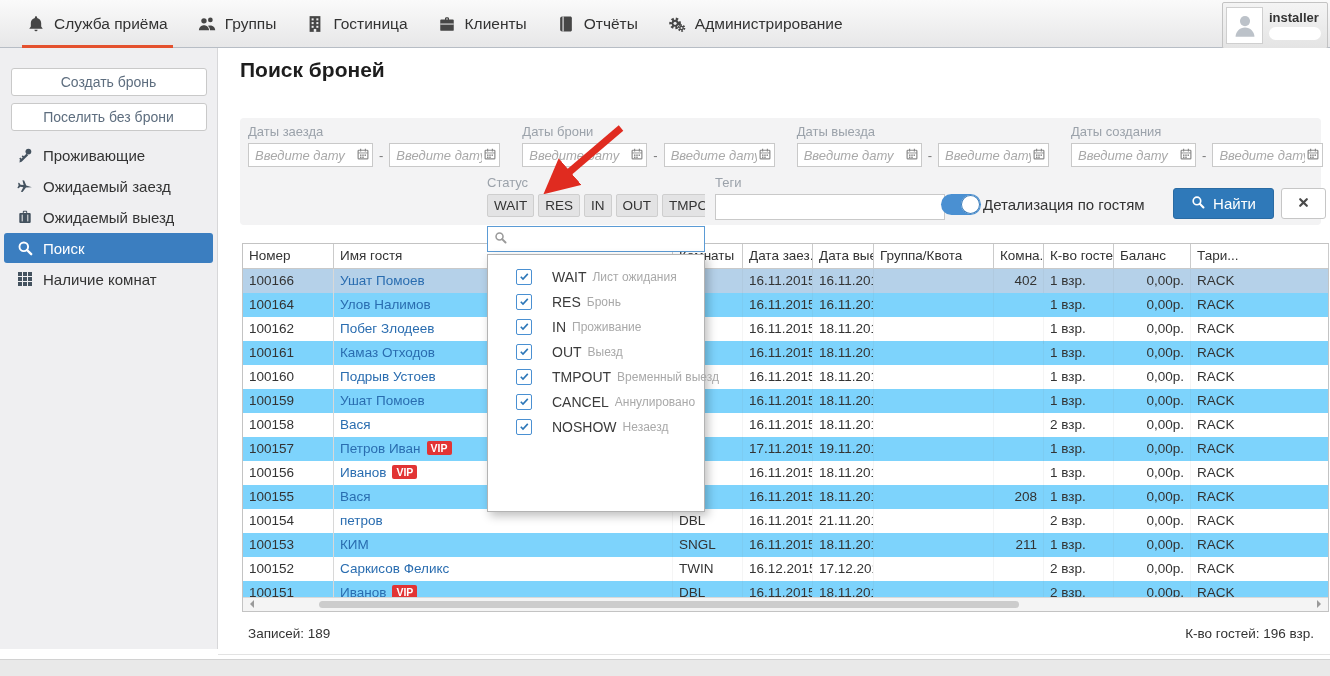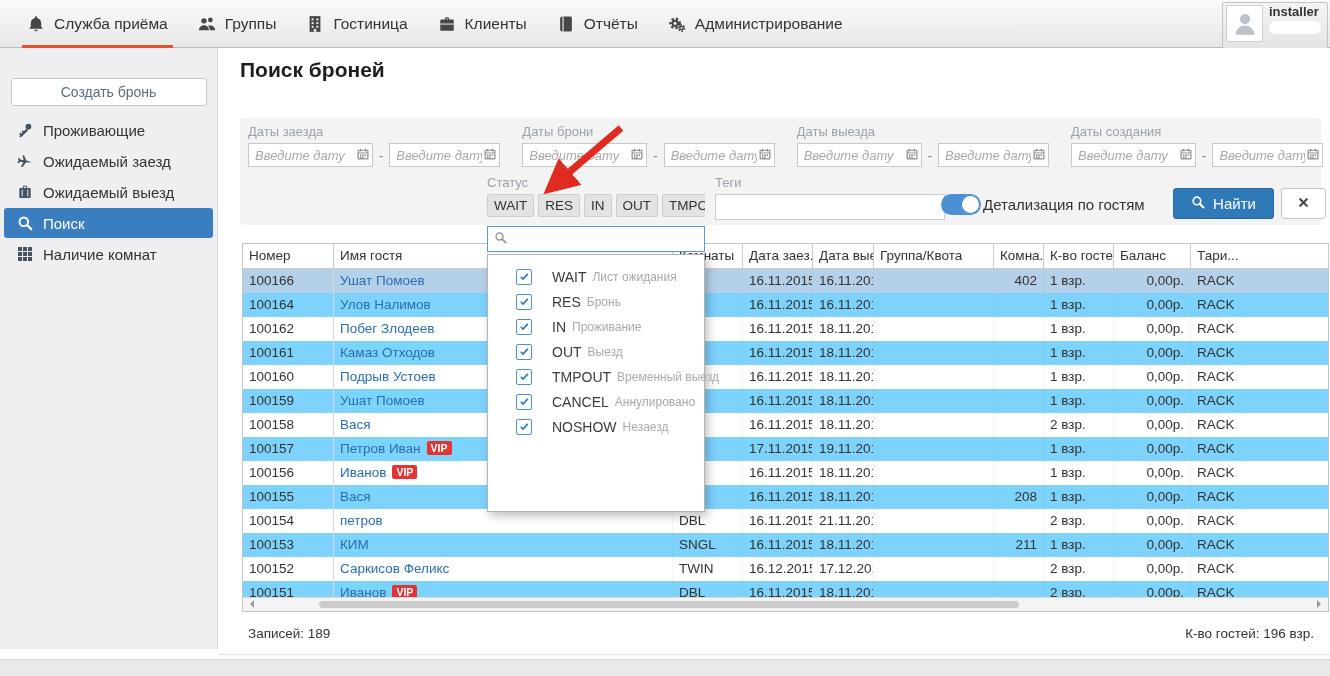--- a/index.html
+++ b/index.html
@@ -7,32 +7,32 @@
   .screen{position:relative;width:1330px;height:676px;background:#fff;overflow:hidden;}
 
   
   .topbar{position:absolute;left:0;top:0;width:1330px;height:47px;
     background:linear-gradient(#fafafa,#e7e7e8);border-bottom:1px solid #b7bdc5;}
   .nav{display:flex;align-items:stretch;height:100%;padding-left:12px;}
   .nav-item{display:flex;align-items:center;gap:9px;padding:0 15px;font-size:15.5px;color:#333;
     cursor:pointer;position:relative;white-space:nowrap;}
   .nav-item svg{width:18px;height:18px;color:#464646;flex:none;}
   .nav-item.active::after{content:"";position:absolute;left:10px;right:10px;bottom:-1px;height:3px;background:#e4512e;}
-  .userbox{position:absolute;right:2px;top:2px;height:41px;display:flex;gap:6px;align-items:flex-start;
+  .userbox{position:absolute;right:2px;top:2px;height:41px;display:flex;gap:6px;align-items:center;
     background:linear-gradient(#f4f4f4,#e4e4e4);border:1px solid #c3c3c3;border-radius:2px;padding:2px 6px 2px 3px;cursor:pointer;}
   .avatar{width:35px;height:35px;background:#fff;border:1px solid #cfcfcf;display:flex;align-items:center;justify-content:center;}
   .avatar svg{width:28px;height:28px;color:#bcc2c9;}
   .uname{font-size:13px;font-weight:700;color:#333;line-height:14px;}
   .redaction{width:52px;height:13px;background:#fff;border-radius:7px;margin-top:2px;}
 
   
   .sidebar{position:absolute;left:0;top:48px;width:217px;height:601px;background:#efeff1;border-right:1px solid #d7d7d9;}
   .side-btn{display:block;width:196px;margin:0 auto 7px;height:28px;background:#fff;border:1px solid #c9c9c9;
     border-radius:3px;color:#5d6d7e;font-size:14px;font-family:inherit;cursor:pointer;}
-  .side-btn:first-child{margin-top:30px;}
+  .side-btn:first-child{margin-top:20px;}
   #side-items{margin-top:9px;}
   .side-item{display:flex;align-items:center;gap:10px;height:30px;padding-left:13px;margin:1px 4px;
     font-size:15px;color:#333;border-radius:3px;cursor:pointer;white-space:nowrap;}
   .side-item svg{width:16px;height:16px;color:#44525f;flex:none;}
   .side-item.active{background:#3b7ec0;color:#fff;}
   .side-item.active svg{color:#fff;}
 
   
   .main{position:absolute;left:218px;top:48px;width:1112px;height:601px;background:#fff;}
   .main h1{position:absolute;left:22px;top:10px;margin:0;font-size:21px;font-weight:700;color:#1d1d1d;}
@@ -188,20 +188,21 @@
         </div>
       <div class="ucol">
         <div class="uname">installer</div>
         <div class="redaction"></div>
       </div>
     </div>
   </div>
 
   <div class="sidebar">
     <button class="side-btn">Создать бронь</button>
+    <button class="side-btn">Поселить без брони</button>
     <div id="side-items">
         <div class="side-item">
           <svg viewBox="0 0 16 16" fill="currentColor">
             <circle cx="11.4" cy="4.6" r="2.9"></circle>
             <path d="M9.6 6.6l1.6 1.6-6.6 6.6-2.2.6.6-2.2z"></path>
             <path d="M3.4 10.6l1.5 1.5-1.2 1.2-1.5-1.5z"></path>
             <path d="M5.8 8.2l1.5 1.5-1.2 1.2-1.5-1.5z"></path>
           </svg>
           <span>Проживающие</span>
         </div>

